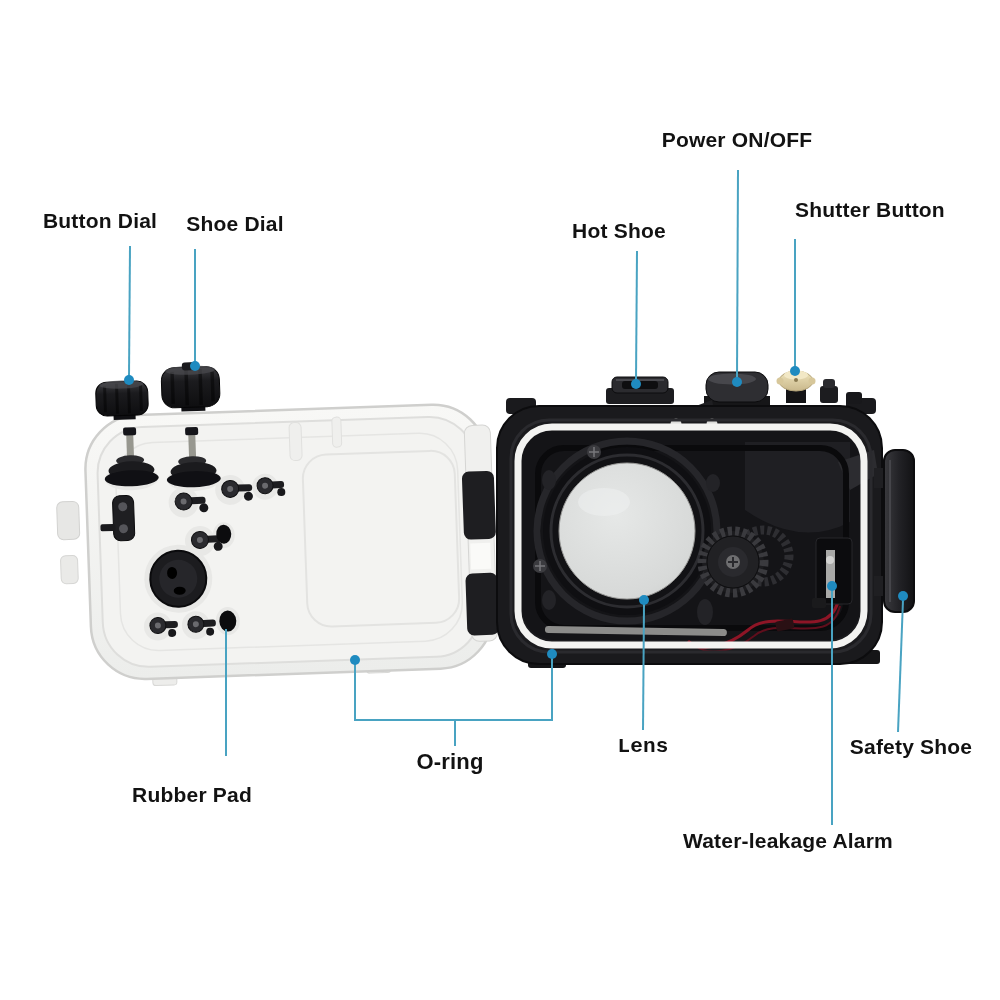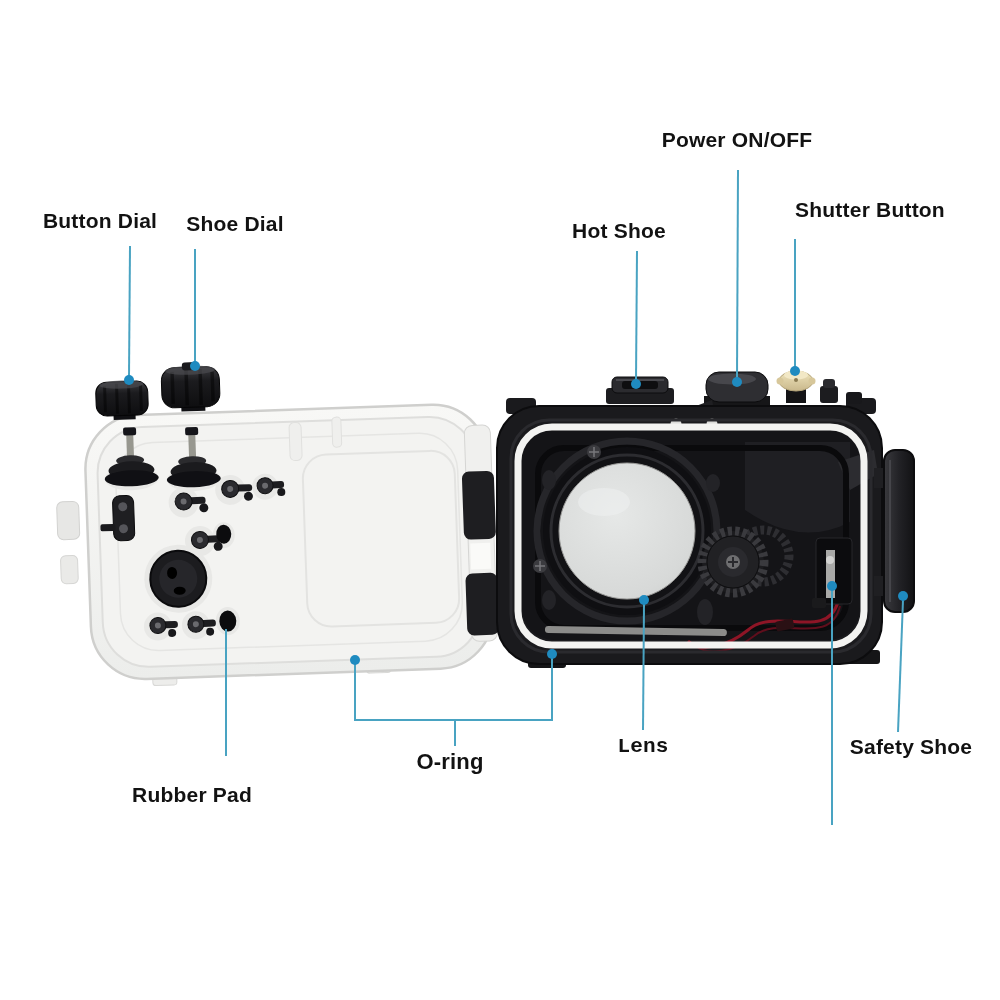--- a/index.html
+++ b/index.html
@@ -311,14 +311,15 @@
 
   <div class="label" id="lbl-control-dial">Button Dial</div>
   <div class="label" id="lbl-back-dial">Shoe Dial</div>
   <div class="label" id="lbl-hot-shoe">Hot Shoe</div>
   <div class="label" id="lbl-power">Power ON/OFF</div>
   <div class="label" id="lbl-shutter">Shutter Button</div>
   <div class="label" id="lbl-rubber-pad">Rubber Pad</div>
   <div class="label" id="lbl-o-ring">O-ring</div>
   <div class="label" id="lbl-lens">Lens</div>
   <div class="label" id="lbl-safety-lock">Safety Shoe</div>
+  <div class="label" id="lbl-water-alarm">Water-leakage Alarm</div>
 
 </div>
 
 </body></html>

